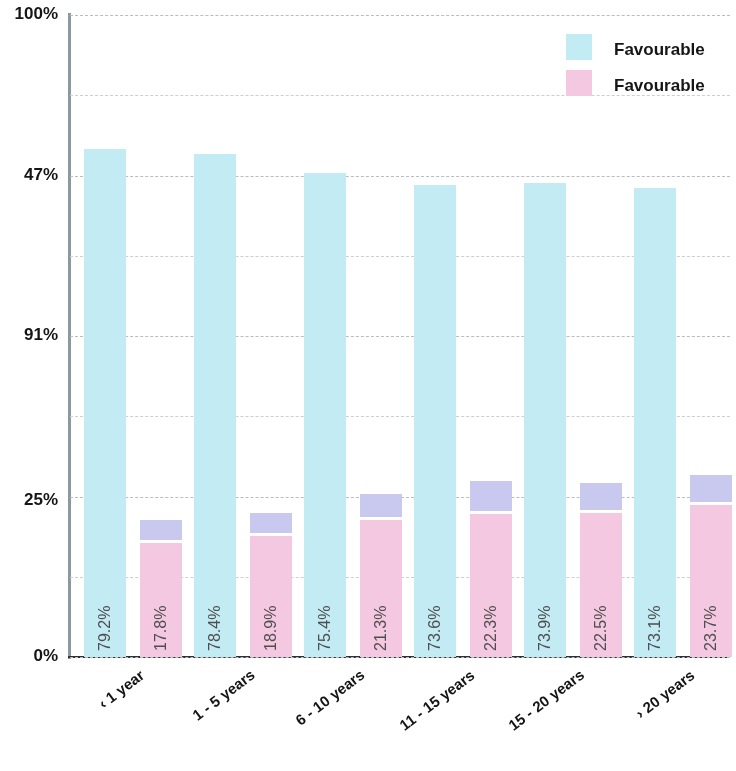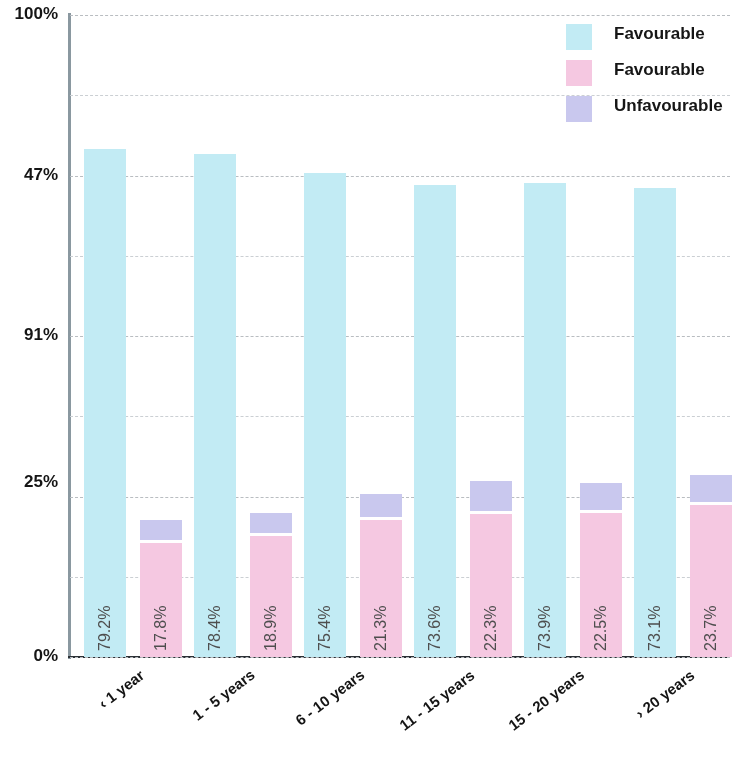--- a/index.html
+++ b/index.html
@@ -114,21 +114,21 @@
 
   
   .legend {
     position: absolute;
     left: 566px;
     top: 24px;
     width: 166px;
   }
   .legend-row {
     display: flex;
-    align-items: flex-start;
+    align-items: flex-end;
     height: 36px;
   }
   .legend-swatch {
     width: 26px;
     height: 26px;
     flex: 0 0 26px;
   }
   .legend-text {
     margin-left: 22px;
     font-size: 17px;
@@ -139,21 +139,21 @@
 </style>
 </head>
 <body>
 
 <div id="chart-root">
 
   <div id="ytick-layer">
       <div class="ytick" style="top: 4px; text-align: right;">100%</div>
       <div class="ytick" style="top: 164.5px;">47%</div>
       <div class="ytick" style="top: 325px;">91%</div>
-      <div class="ytick" style="top: 472px;">25%</div>
+      <div class="ytick" style="top: 490px;">25%</div>
       <div class="ytick" style="top: 646px;">0%</div>
     </div>
 
   <div class="y-axis-line"></div>
   <div class="x-axis-line"></div>
 
   <div class="plot-area" id="plot-area">
     <div id="grid-layer">
         <div class="gridline" style="top: 642px;"></div>
         <div class="gridline minor" style="top: 561.75px;"></div>
@@ -258,19 +258,15 @@
 
   <div class="legend">
     <div class="legend-row">
       <span class="legend-swatch" style="background: rgb(194, 235, 244);"></span>
       <span class="legend-text">Favourable</span>
     </div>
     <div class="legend-row">
       <span class="legend-swatch" style="background: rgb(245, 200, 225);"></span>
       <span class="legend-text">Favourable</span>
     </div>
-    <div class="legend-row">
-      <span class="legend-swatch" style="background: rgb(201, 200, 238);"></span>
-      <span class="legend-text">Unfavourable</span>
-    </div>
   </div>
 
 </div>
 
 </body></html>

